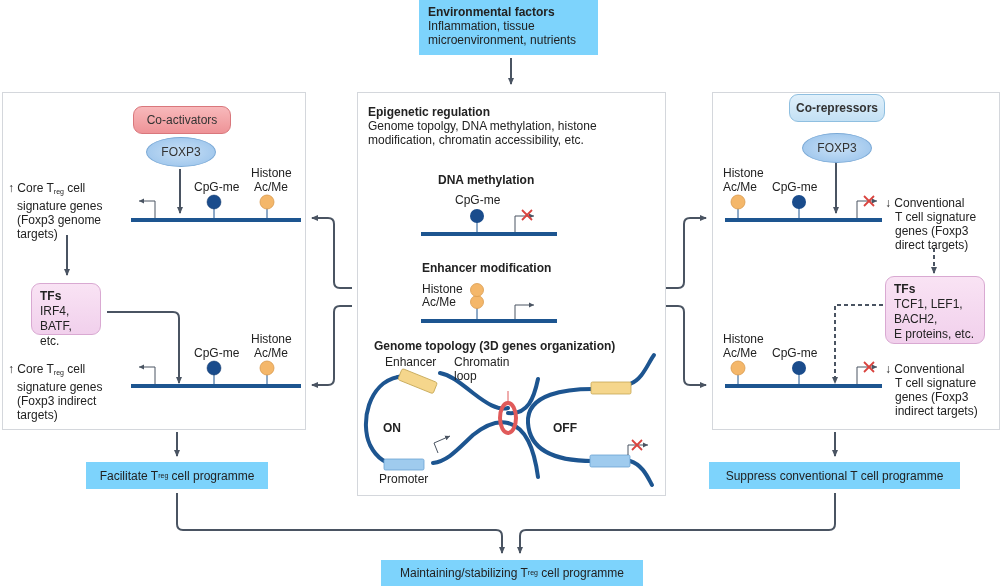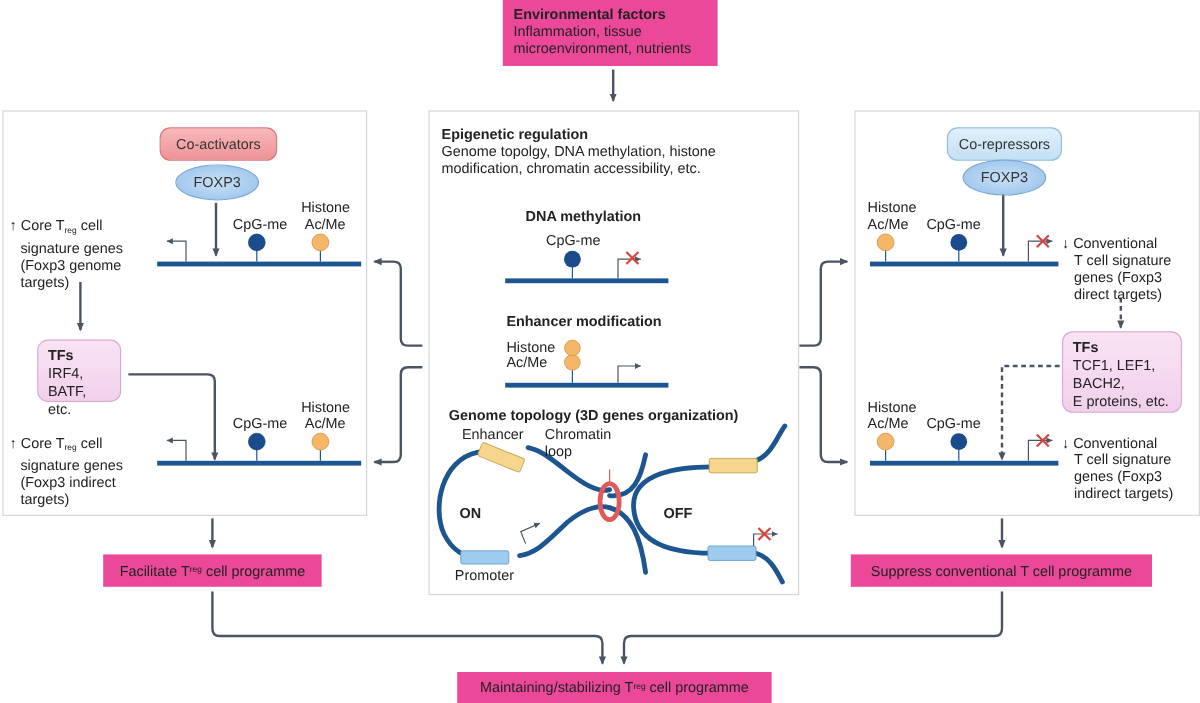--- a/index.html
+++ b/index.html
@@ -1,19 +1,19 @@
 <!DOCTYPE html>
 <html><head>
 <meta charset="utf-8">
 <style>
   html, body { margin:0; padding:0; background:#ffffff; }
   body { width:1000px; height:586px; position:relative; overflow:hidden;
          font-family:"Liberation Sans", sans-serif; color:#222; }
   .abs { position:absolute; }
-  .greybox { background:#ec4899; }
+  .greybox { background:#7dd3fc; }
   .panel { position:absolute; border:1px solid #d4d7dc; background:#fff; }
   .t12 { font-size:12px; line-height:14px; }
   .bold { font-weight:bold; }
   sub { font-size:7px; vertical-align:-2px; }
   svg { position:absolute; left:0; top:0; overflow:visible; }
   .pill { position:absolute; display:flex; align-items:center; justify-content:center;
           font-size:12px; color:#333; }
   .tfbox { position:absolute; background:linear-gradient(#f9e3f4,#f1d0ec); border:1px solid #d9a9d2;
            border-radius:9px; padding:5px 8px; font-size:12px; line-height:15px; box-sizing:border-box; }
 </style>
@@ -196,21 +196,21 @@
     <circle cx="25" cy="275" r="7" fill="#f4b76a" stroke="#d99b4e" stroke-width="0.8"></circle>
     <line x1="86" y1="291" x2="86" y2="281" stroke="#1d5590" stroke-width="1"></line>
     <circle cx="86" cy="275" r="7" fill="#1a4c8c"></circle>
     <path d="M144,291 L144,274 L164,274" fill="none" stroke="#4a5462" stroke-width="1" marker-end="url(#ahs)"></path>
     <g stroke="#d9433e" stroke-width="1.8">
       <line x1="151" y1="269" x2="161" y2="279"></line>
         <line x1="161" y1="269" x2="151" y2="279"></line>
     </g>
   </svg>
 
-  <div class="pill" style="left:76px; top:13px; width:94px; height:26px; border-radius:9px; background:linear-gradient(#e0f0fb,#c3e0f4); border:1px solid #8fbfe0;">
+  <div class="pill" style="left:76px; top:1px; width:94px; height:26px; border-radius:9px; background:linear-gradient(#e0f0fb,#c3e0f4); border:1px solid #8fbfe0;font-weight:bold;">
     <span>Co-repressors</span>
   </div>
   <div class="pill" style="left:89px; top:40px; width:68px; height:28px; border-radius:50%; background:radial-gradient(#c8e0f6,#95c0ea); border:1px solid #7aa9d6;">
     <span>FOXP3</span>
   </div>
 
   <div class="abs t12" style="left:10px; top:73px;">Histone</div>
   <div class="abs t12" style="left:10px; top:87px;">Ac/Me</div>
   <div class="abs t12" style="left:59px; top:87px;">CpG-me</div>
 

